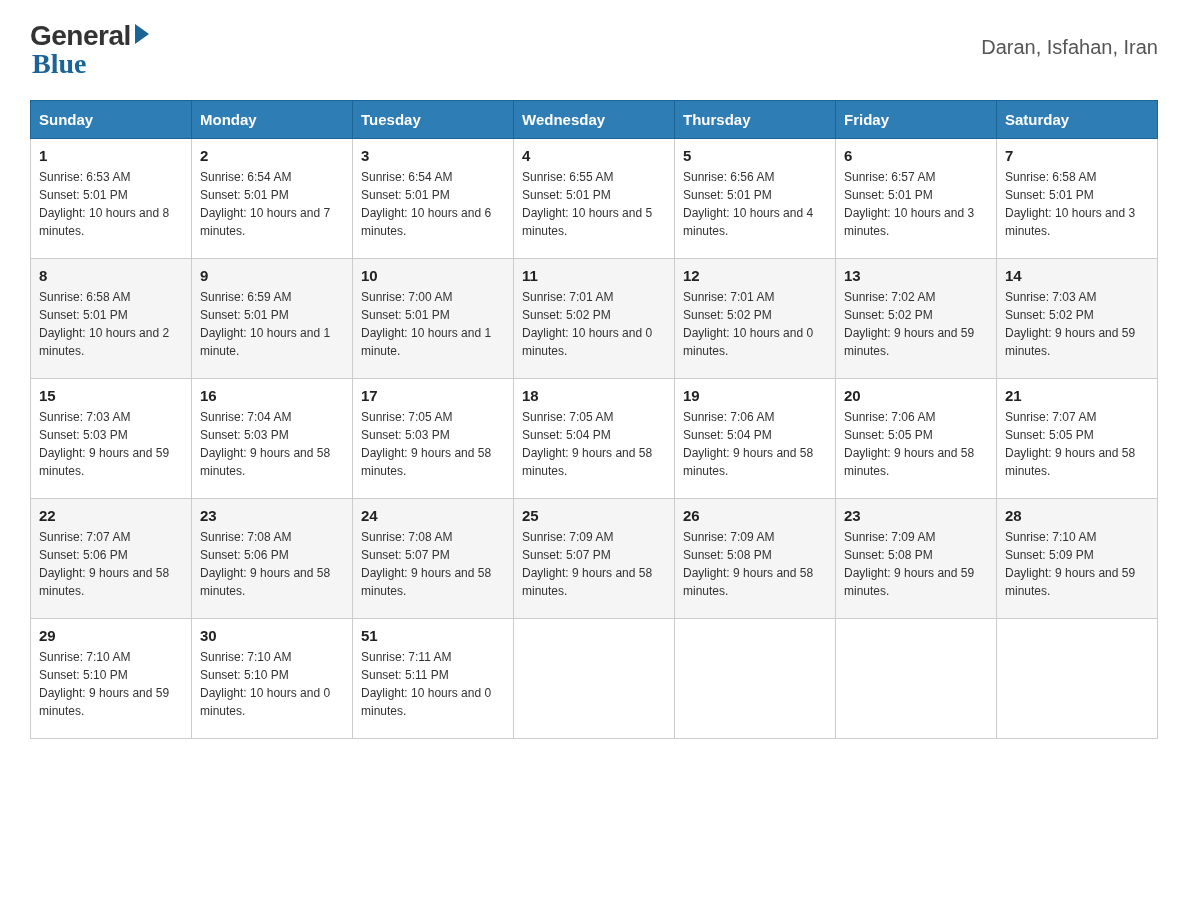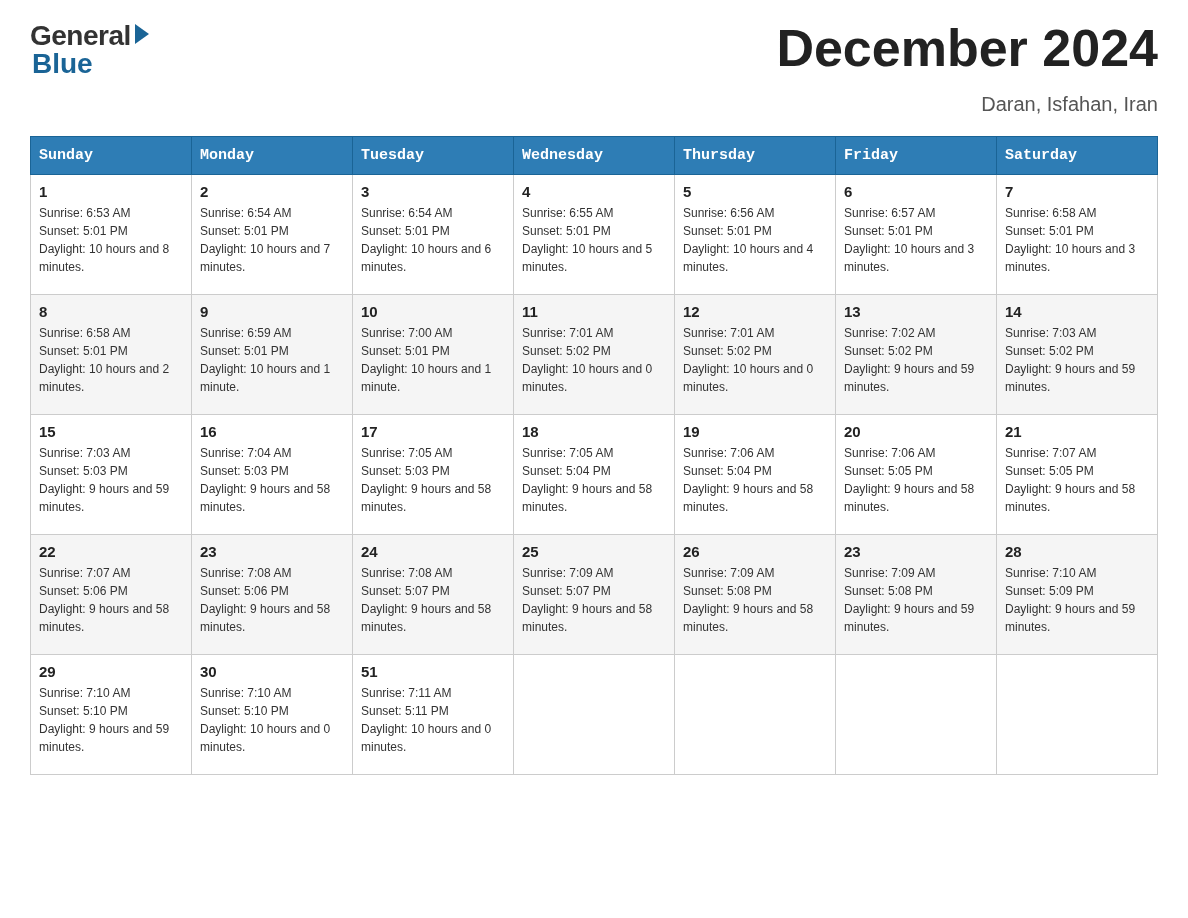--- a/index.html
+++ b/index.html
@@ -39,20 +39,21 @@
       border-bottom: 10px solid transparent;
       margin-left: 4px;
       margin-top: 4px;
     }
     .logo-blue {
       font-size: 28px;
       font-weight: bold;
       color: #1a6496;
       margin-top: -4px;
       margin-left: 2px;
+      font-family: Liberation Serif, serif;
     }
     .title-block {
       text-align: right;
     }
     .calendar-title {
       font-size: 52px;
       font-weight: bold;
       color: #222;
       line-height: 1.1;
     }
@@ -67,21 +68,20 @@
       table-layout: fixed;
     }
     thead tr th {
       background-color: #2e7db5;
       color: #fff;
       font-size: 15px;
       font-weight: bold;
       padding: 10px 8px;
       text-align: left;
       border: 1px solid #1a6496;
-      font-family: Liberation Mono, monospace;
     }
     tbody tr td {
       vertical-align: top;
       padding: 8px;
       border: 1px solid #ccc;
       font-size: 12.5px;
       color: #333;
       min-height: 90px;
       height: 120px;
     }
@@ -118,21 +118,20 @@
 
 <div class="header">
   <div class="logo">
     <div class="logo-top">
       <span class="logo-general">General</span>
       <div class="logo-arrow"></div>
     </div>
     <span class="logo-blue">Blue</span>
   </div>
   <div class="title-block">
-    <div class="calendar-title">December 2024</div>
     <div class="calendar-subtitle">Daran, Isfahan, Iran</div>
   </div>
 </div>
 
 <table>
   <thead>
     <tr>
     <th>Sunday</th>
         <th>Monday</th>
         <th>Tuesday</th>

